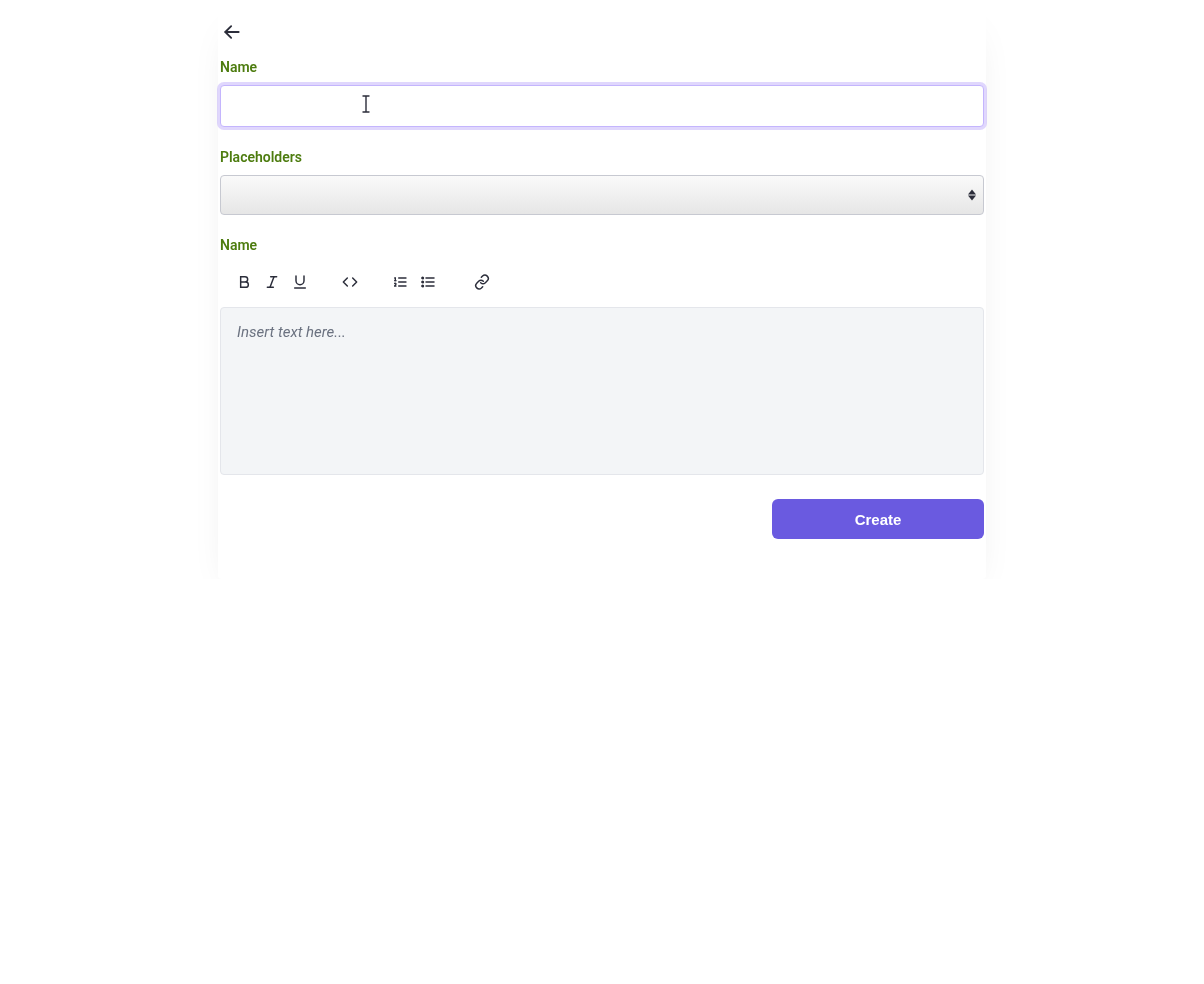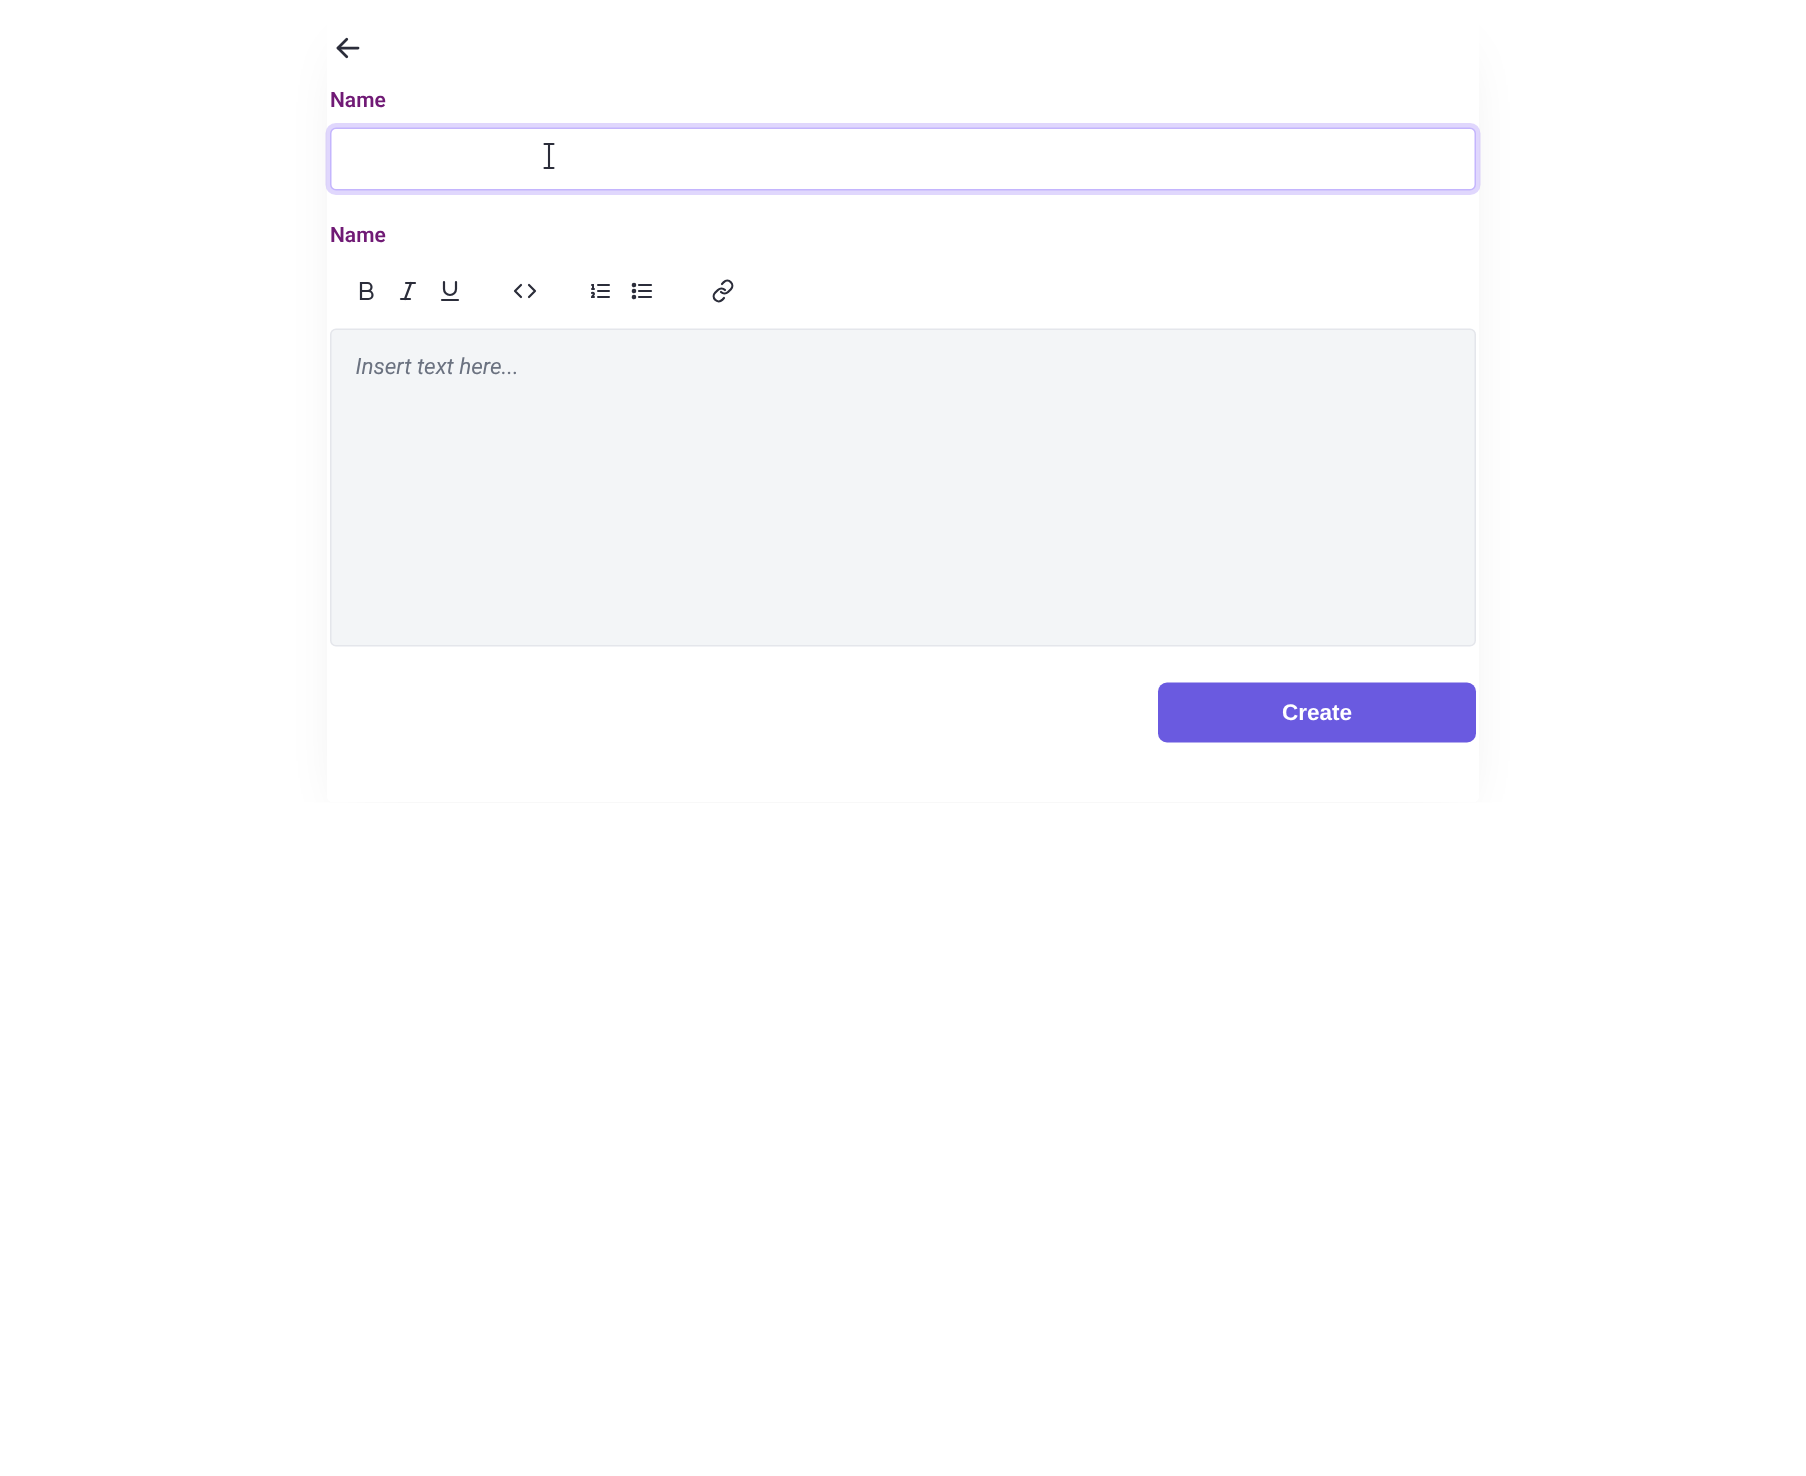--- a/index.html
+++ b/index.html
@@ -35,21 +35,21 @@
     color: #2b2d3a;
     display: inline-flex;
     align-items: center;
   }
   .field-group {
     margin-bottom: 22px;
   }
   .field-label {
     font-size: 14px;
     font-weight: 600;
-    color: #701a75;
+    color: #4d7c0f;
     display: block;
     margin-bottom: 10px;
   }
   .name-input-wrap {
     position: relative;
   }
   .name-input {
     width: 100%;
     height: 42px;
     border: 1px solid #d6d8e0;
@@ -122,21 +122,21 @@
     color: #2b2d3a;
   }
   .tb-btn svg {
     width: 16px;
     height: 16px;
   }
   .tb-gap-sm { width: 22px; }
   .tb-gap-md { width: 26px; }
   .editor {
     width: 100%;
-    height: 212px;
+    height: 168px;
     background: #f3f5f7;
     border: 1px solid #e4e6eb;
     border-radius: 4px;
     padding: 14px 16px;
   }
   .editor-placeholder {
     color: #6b7280;
     font-style: italic;
     font-size: 15px;
   }
@@ -188,20 +188,32 @@
       <div class="name-input-wrap">
         <input type="text" class="name-input focused" value="" style="">
         <span class="text-cursor">
           <svg width="12" height="18" viewBox="0 0 12 18" fill="none" stroke="currentColor" stroke-width="1.4" stroke-linecap="round">
             <path d="M3 1 H5.5 M6.5 1 H9 M6 1 V17 M3 17 H5.5 M6.5 17 H9"></path>
           </svg>
         </span>
       </div>
     </div>
 
+    <div class="field-group">
+      <label class="field-label">Placeholders</label>
+      <div class="select-wrap">
+        <select class="ph-select">
+          <option></option>
+        </select>
+        <span class="select-arrows">
+          <span class="up"></span>
+          <span class="down"></span>
+        </span>
+      </div>
+    </div>
 
     <div class="field-group" style="margin-bottom:0;">
       <label class="field-label">Name</label>
 
       <div class="toolbar">
         <button class="tb-btn">
           <span>
             <svg viewBox="0 0 24 24" fill="currentColor">
                 <path d="M7 4h6.5a4 4 0 0 1 0 8H7V4zm0 8h7.5a4 4 0 0 1 0 8H7v-8z" fill="none" stroke="currentColor" stroke-width="2.2"></path>
               </svg>

